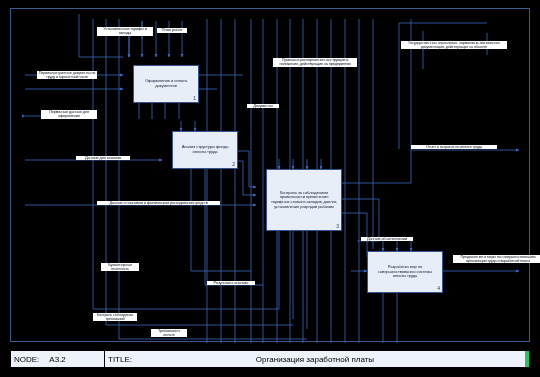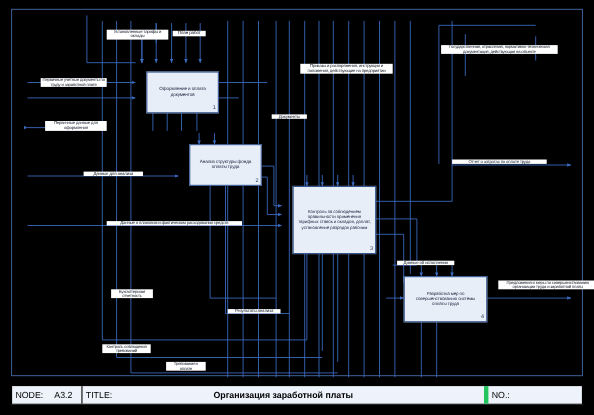--- a/index.html
+++ b/index.html
@@ -83,25 +83,25 @@
   }
   #footer .cell {
     display: flex;
     align-items: center;
     box-sizing: border-box;
     height: 100%;
     padding: 0 3px;
     overflow: hidden;
     white-space: nowrap;
   }
-  #footer .c-node  { width: 64px;  border-right: 1px solid #000; }
+  #footer .c-node  { width: 94px;  border-right: 1px solid #000; }
   #footer .c-node .k { margin-right: 10px; }
   #footer .c-title { flex: 1 1 auto; border-right: 4px solid #22c55e; position: relative; }
   #footer .c-title .k { position: absolute; left: 3px; }
-  #footer .c-title .v { width: 100%; text-align: center; font-weight: bold; }
+  #footer .c-title .v { width: 100%; text-align: center; }
   #footer .c-no    { width: 85px; }
 </style>
 </head>
 <body>
 
 <div id="root">
 
   <div id="canvas">
 
     <svg class="wires" viewBox="0 0 520 334" preserveAspectRatio="none" aria-hidden="true">
@@ -268,19 +268,15 @@
 
   <div id="footer">
     <div class="cell c-node">
       <span class="k">NODE:</span>
       <span class="v">A3.2</span>
     </div>
     <div class="cell c-title">
       <span class="k">TITLE:</span>
       <span class="v">Организация заработной платы</span>
     </div>
-    <div class="cell c-no">
-      <span class="k">NO.:</span>
-      <span class="v"></span>
-    </div>
   </div>
 
 </div>
 
 </body></html>

